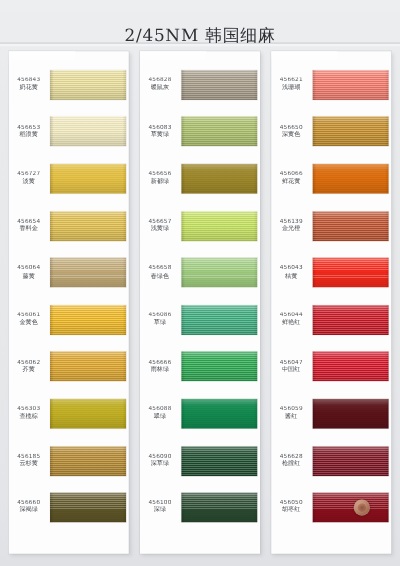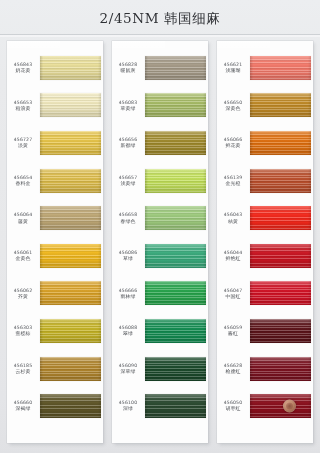--- a/index.html
+++ b/index.html
@@ -34,21 +34,21 @@
   .seam-top2 {
     position: absolute;
     left: 0; right: 0;
     top: 35px;
     height: 2px;
     background: rgba(255,255,255,0.45);
   }
 
   .header {
     position: absolute;
-    top: 10px;
+    top: 20px;
     left: 0;
     right: 0;
     text-align: center;
     font-size: 13.5px;
     letter-spacing: 0.6px;
     color: #2e3034;
     font-family: "DejaVu Serif", "Liberation Serif", serif;
     white-space: nowrap;
   }
 

